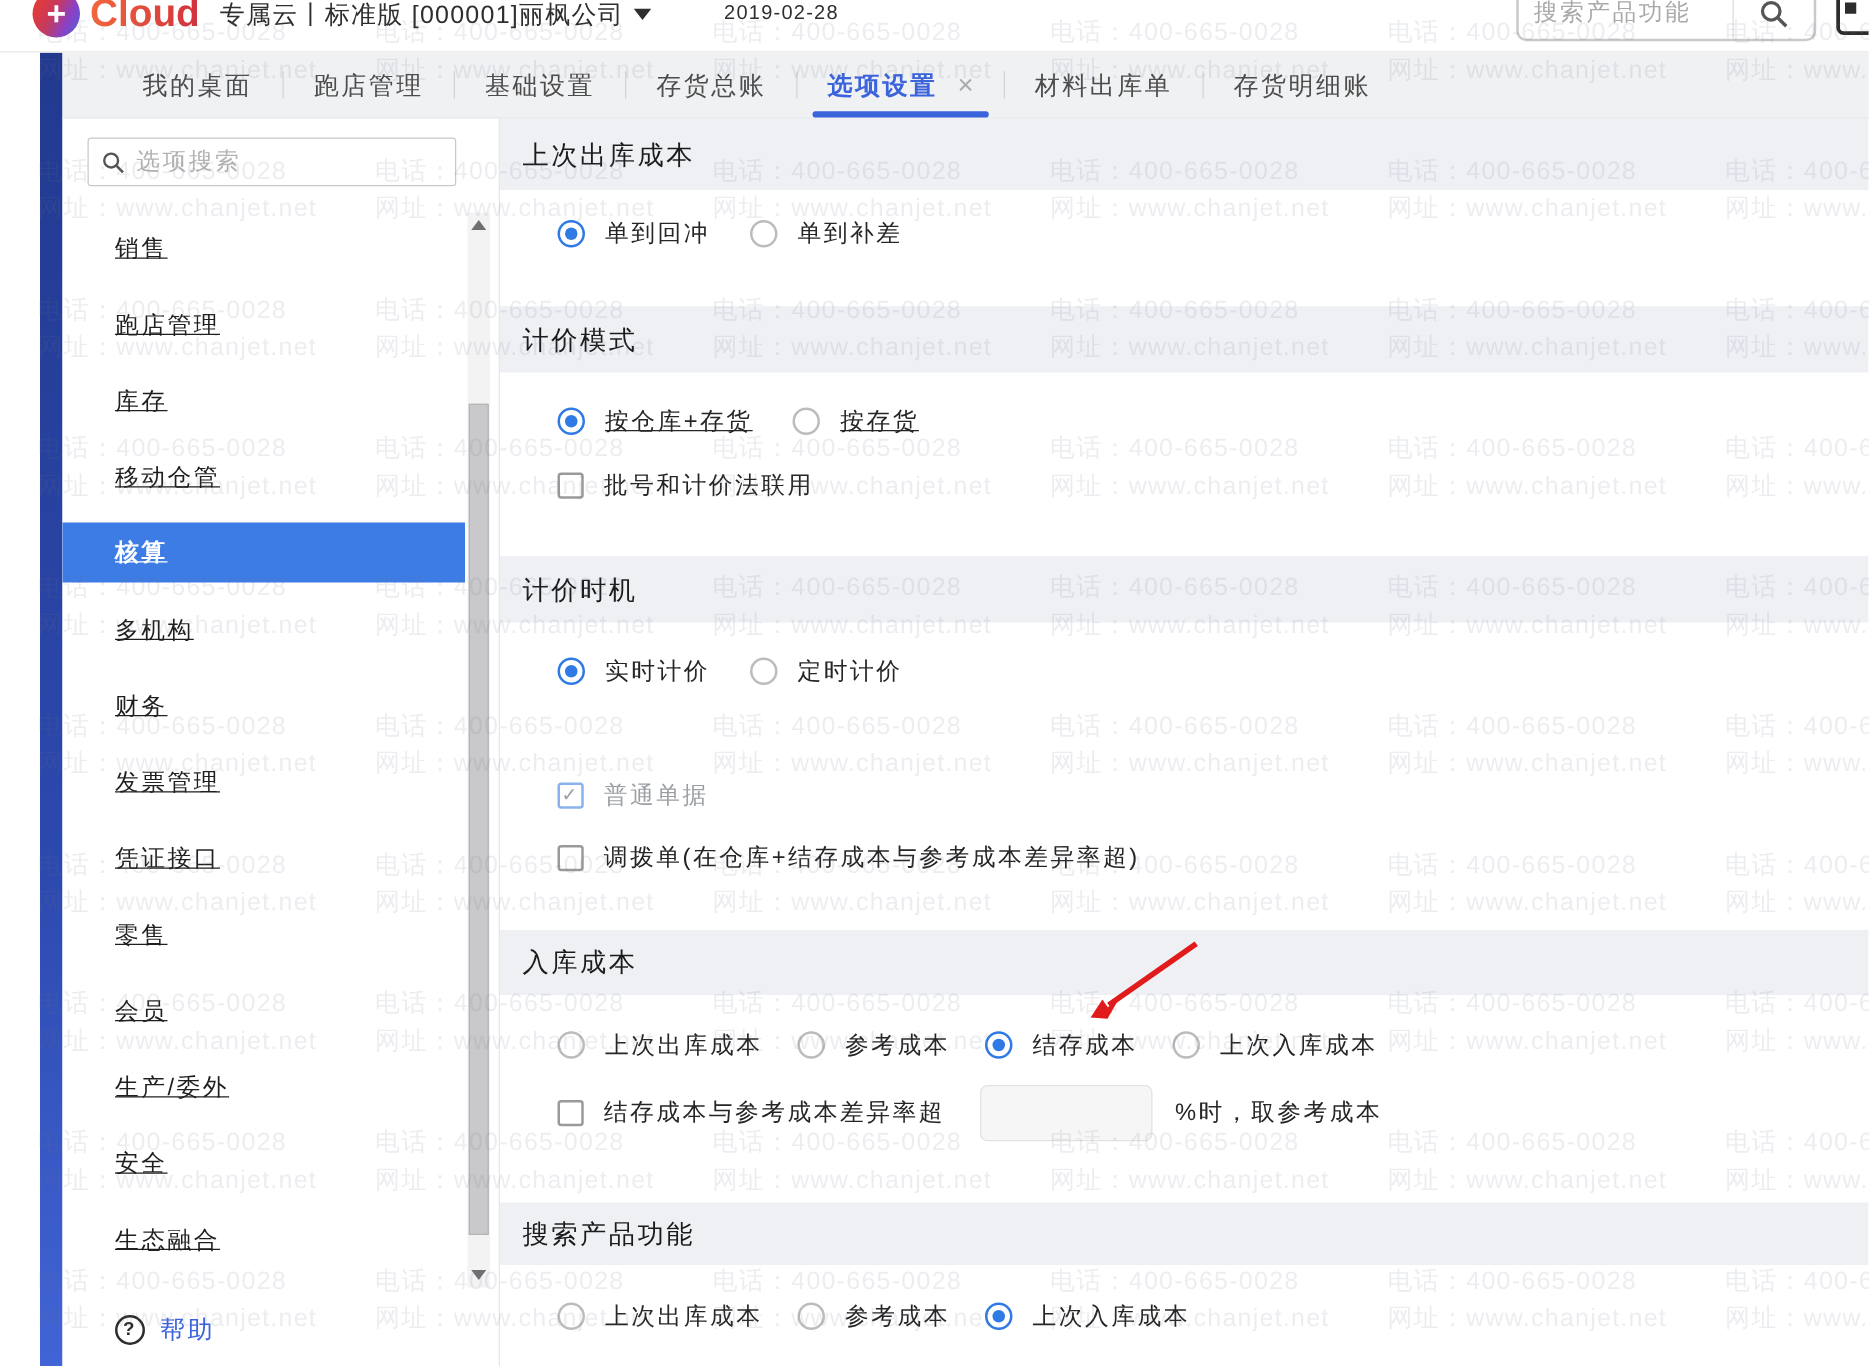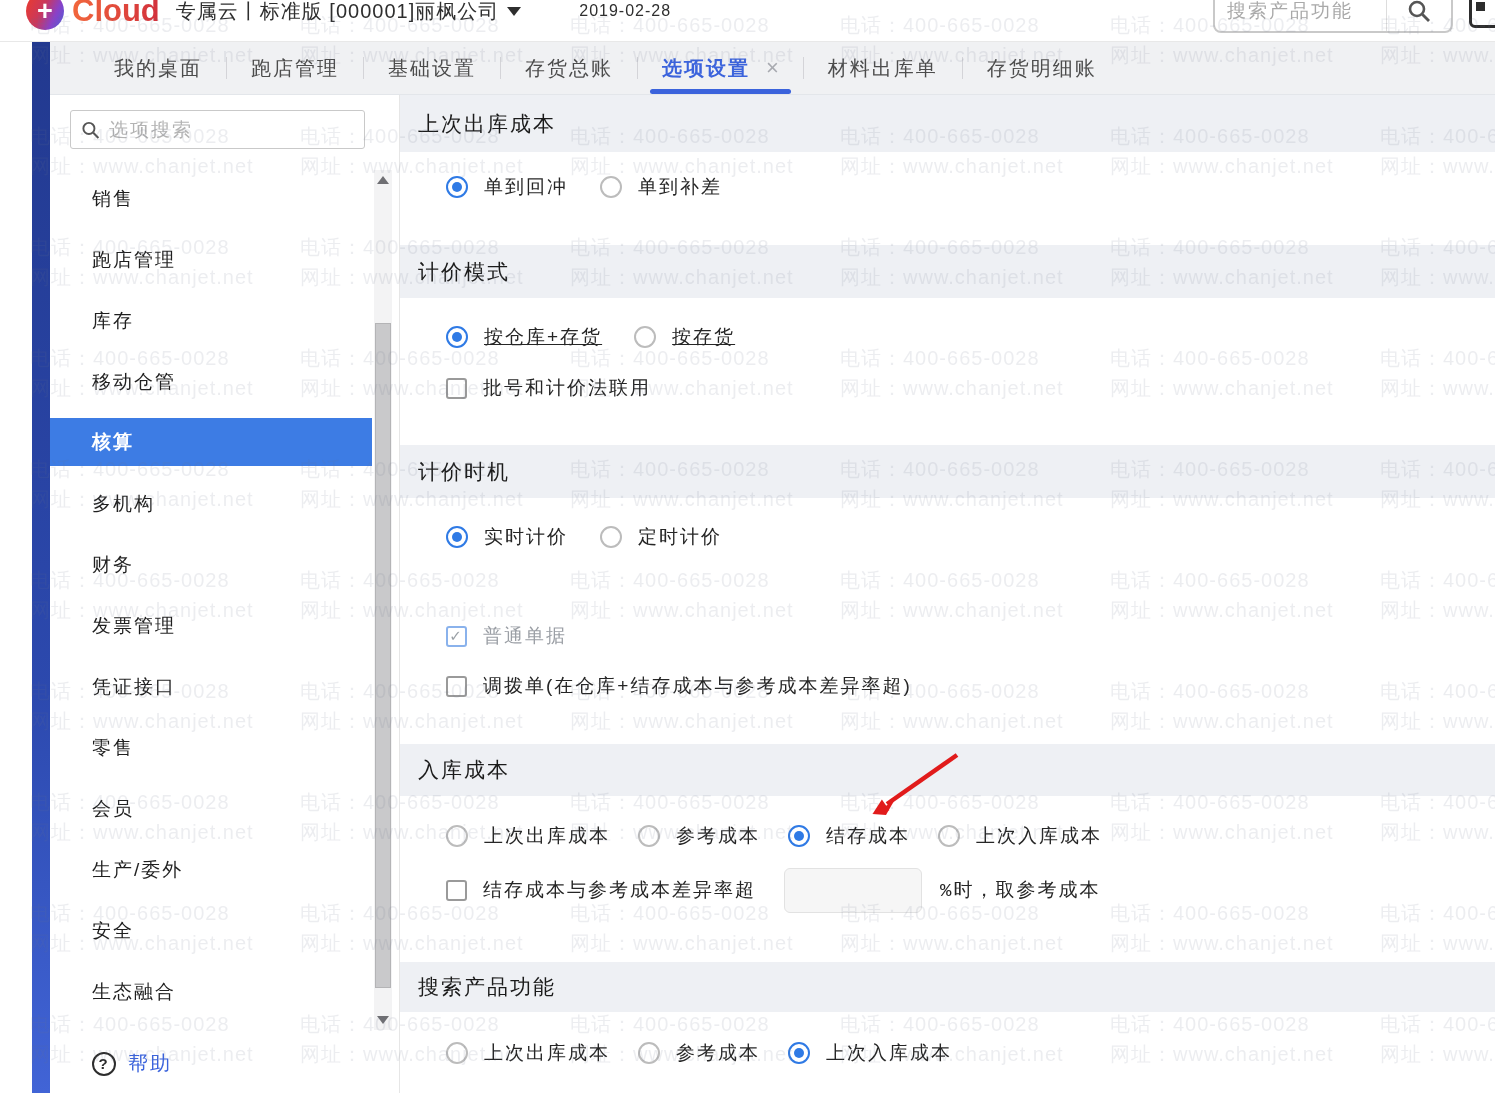--- a/index.html
+++ b/index.html
@@ -37,21 +37,21 @@
   .tab-sep { width:1px; height:22px; background:#d4d4d8; flex:0 0 auto; }
 
   .content-row { flex:1; display:flex; min-height:0; }
 
   
   .sidebar { width:350px; background:#fff; border-right:1px solid #e6e6e6; position:relative; flex:0 0 auto; }
   .side-search { position:absolute; top:15px; left:20px; width:295px; height:39px; border:1px solid #c9c9c9; border-radius:3px; display:flex; align-items:center; padding:0 10px; gap:9px; background:#fff; }
   .side-search input { border:none; outline:none; flex:1; font-size:19px; color:#444; background:transparent; letter-spacing:2px; font-family:inherit; }
   .side-search input::placeholder { color:#b3b3b3; }
   .side-list { position:absolute; top:73px; left:0; right:27px; }
-  .side-item { height:61px; display:flex; align-items:center; padding-left:42px; font-size:19px; color:#1f1f1f; letter-spacing:2px; }
+  .side-item { height:61px; display:flex; align-items:center; padding-left:42px; font-size:19px; color:#1f1f1f; letter-spacing:2px;text-decoration:underline; }
   .side-item.selected { background:#3d7ce4; color:#fff; font-weight:bold; height:48px; margin:6px 0 7px; }
   .help-row { position:absolute; left:42px; bottom:16px; display:flex; align-items:center; gap:12px; font-size:20px; color:#3b63dc; letter-spacing:2px; }
   .q-icon { width:24px; height:24px; border:2px solid #2d2d2d; border-radius:50%; display:flex; align-items:center; justify-content:center; color:#2d2d2d; font-size:15px; font-weight:bold; }
 
   
   .side-scrollbar { position:absolute; top:75px; right:7px; width:18px; height:860px; background:#f3f3f4; }
   .sb-arrow { position:absolute; left:0; width:100%; height:16px; display:flex; align-items:center; justify-content:center; }
   .sb-arrow.up { top:2px; } .sb-arrow.down { bottom:2px; }
   .tri-up { width:0;height:0;border-left:6px solid transparent;border-right:6px solid transparent;border-bottom:8px solid #6f6f73; }
   .tri-down { width:0;height:0;border-left:6px solid transparent;border-right:6px solid transparent;border-top:8px solid #6f6f73; }
@@ -259,21 +259,21 @@
           </div>
           <div class="opt">
             <span class="radio checked"></span>
             <span>结存成本</span>
           </div>
           <div class="opt">
             <span class="radio"></span>
             <span>上次入库成本</span>
           </div>
         </div>
-        <div class="opt-row" style="top:772px; height:46px; gap:0;font-family:Liberation Mono, monospace;">
+        <div class="opt-row" style="top:772px; height:46px; gap:0;">
           <div class="opt">
             <span class="checkbox"></span>
             <span>结存成本与参考成本差异率超</span>
           </div>
           <input class="threshold-input" type="text" disabled="" value="" style="">
           <span class="opt" style="gap:0;">%时，取参考成本</span>
         </div>
 
         <div class="band" style="top:867px; height:50px;">
           <span>搜索产品功能</span>

